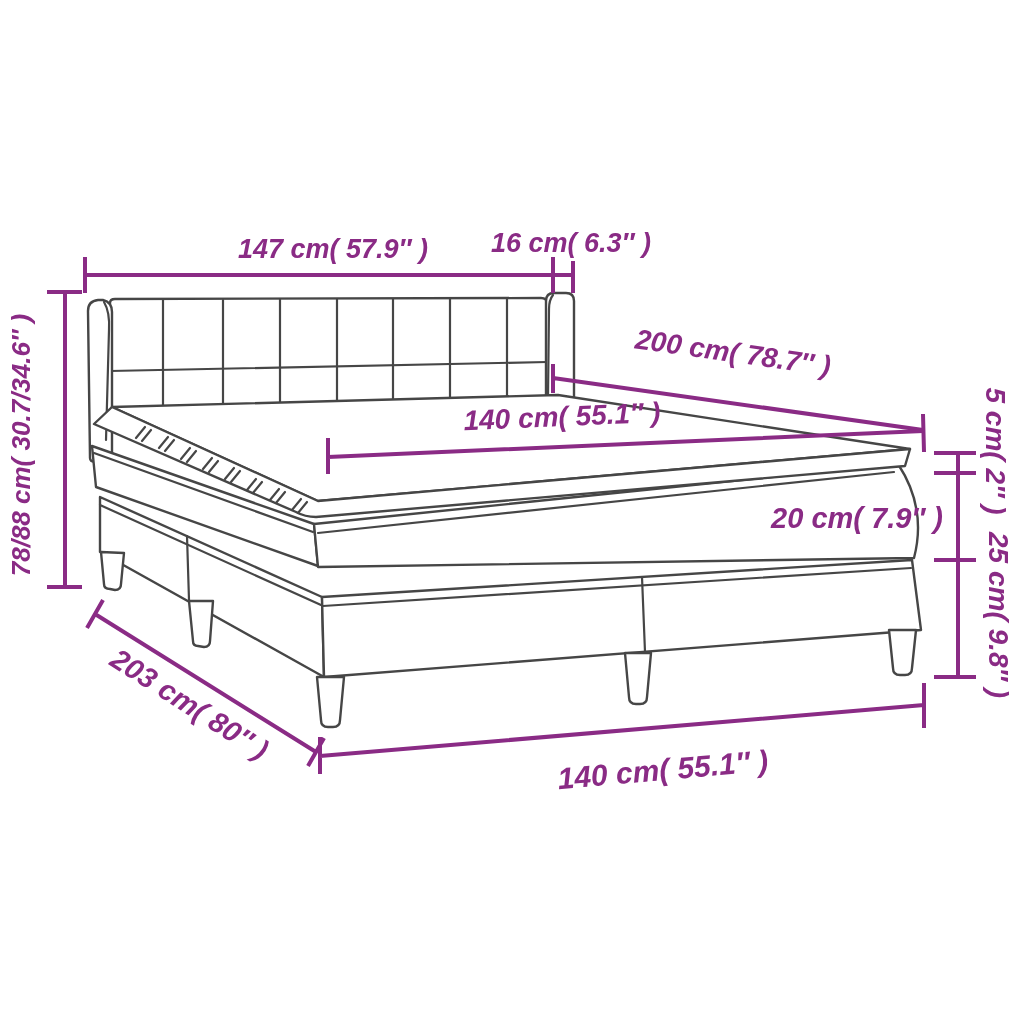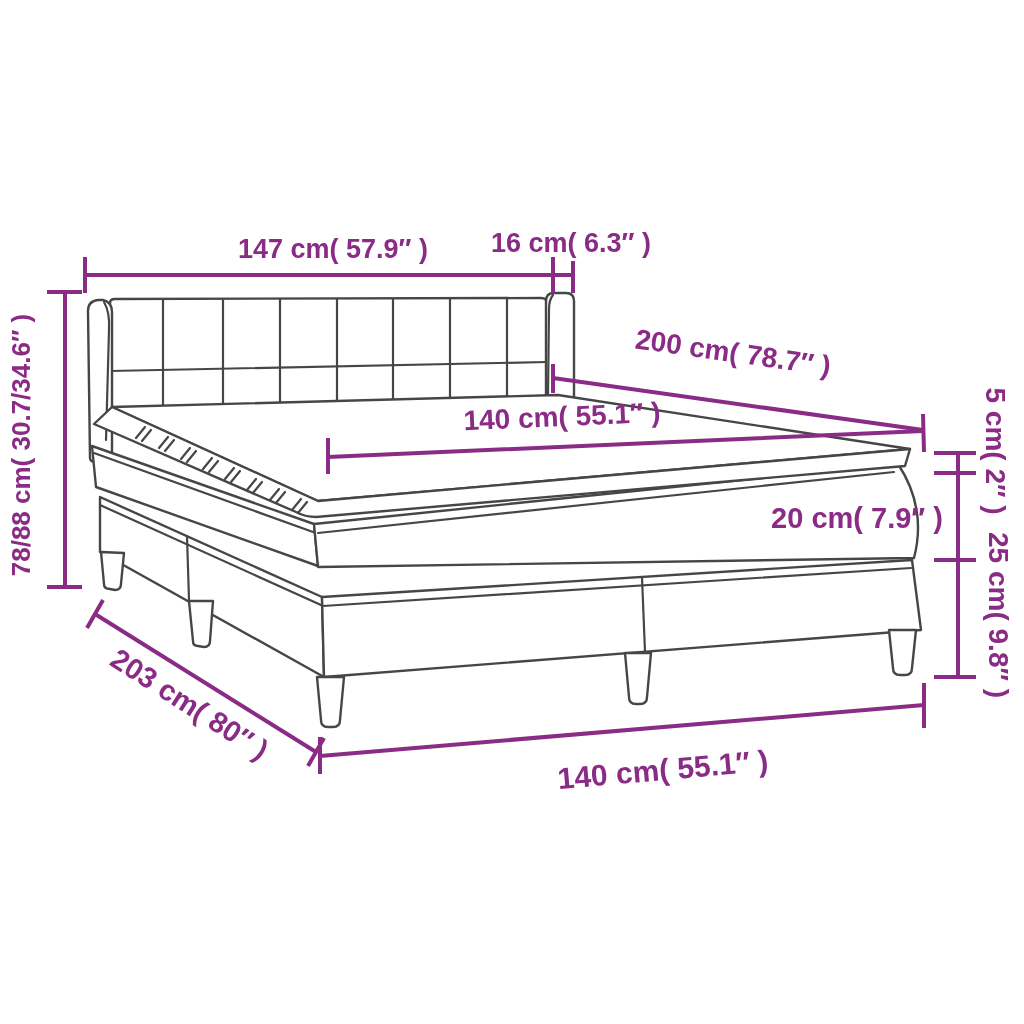--- a/index.html
+++ b/index.html
@@ -1,19 +1,20 @@
 <!DOCTYPE html>
 <html><head>
 <meta charset="utf-8">
 <style>
   html, body { margin: 0; padding: 0; background: #ffffff; }
   .stage {
     width: 1024px; height: 1024px; position: relative;
     background: #ffffff; overflow: hidden;
     font-family: "Liberation Sans", sans-serif;
+    font-style: italic;
   }
   svg { display: block; }
   .bed-line { fill: #ffffff; stroke: #464646; stroke-width: 2.4; stroke-linejoin: round; stroke-linecap: round; }
   .bed-open { fill: none; stroke: #464646; stroke-width: 2.2; stroke-linejoin: round; stroke-linecap: round; }
   .dim { stroke: #8A2B85; stroke-width: 4; fill: none; stroke-linecap: butt; }
   .dim-label {
     fill: #8A2B85; font-family: "Liberation Sans", sans-serif;
     font-weight: bold; text-anchor: middle;
   }
 </style>

